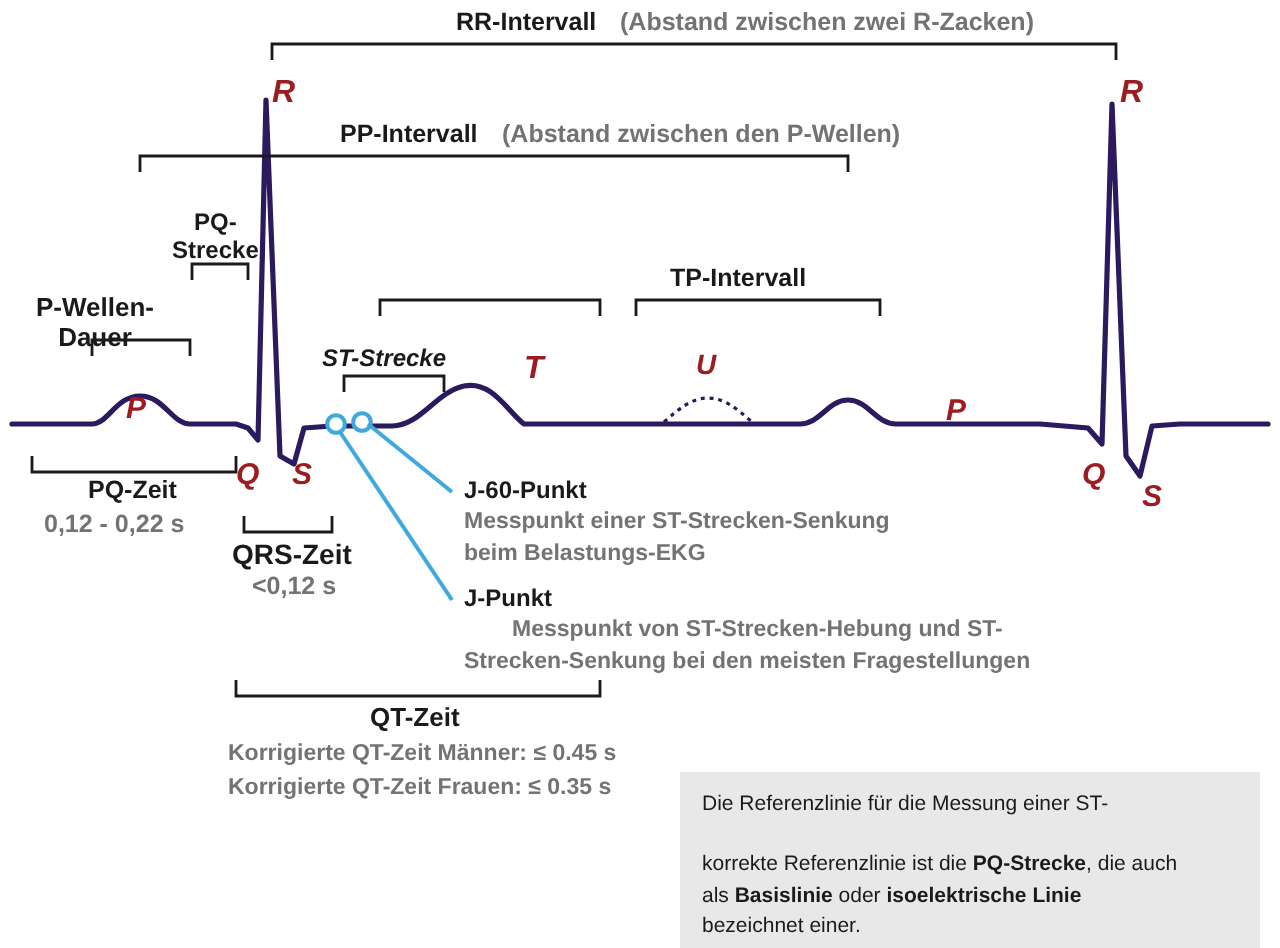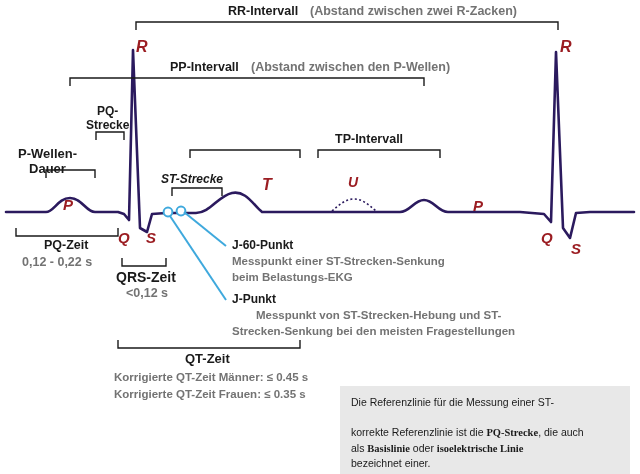--- a/index.html
+++ b/index.html
@@ -38,21 +38,21 @@
   }
   .note-box {
     position: absolute;
     background: #e8e8e8;
     color: #1a1a1a;
     font-size: 10.5px;
     line-height: 1.45;
     padding: 9px 10px 9px 11px;
     box-sizing: border-box;
   }
-  .note-box b { font-weight: bold; font-family: Liberation Serif, serif; }
+  .note-box b { font-weight: bold; }
   svg { position: absolute; left: 0; top: 0; }
 </style>
 </head>
 <body>
 
 <div id="stage">
 
   <svg width="640" height="474" viewBox="0 0 640 474">
 
     <g fill="none" stroke="#2b1a5e" stroke-width="2.6" stroke-linejoin="round" stroke-linecap="round">

